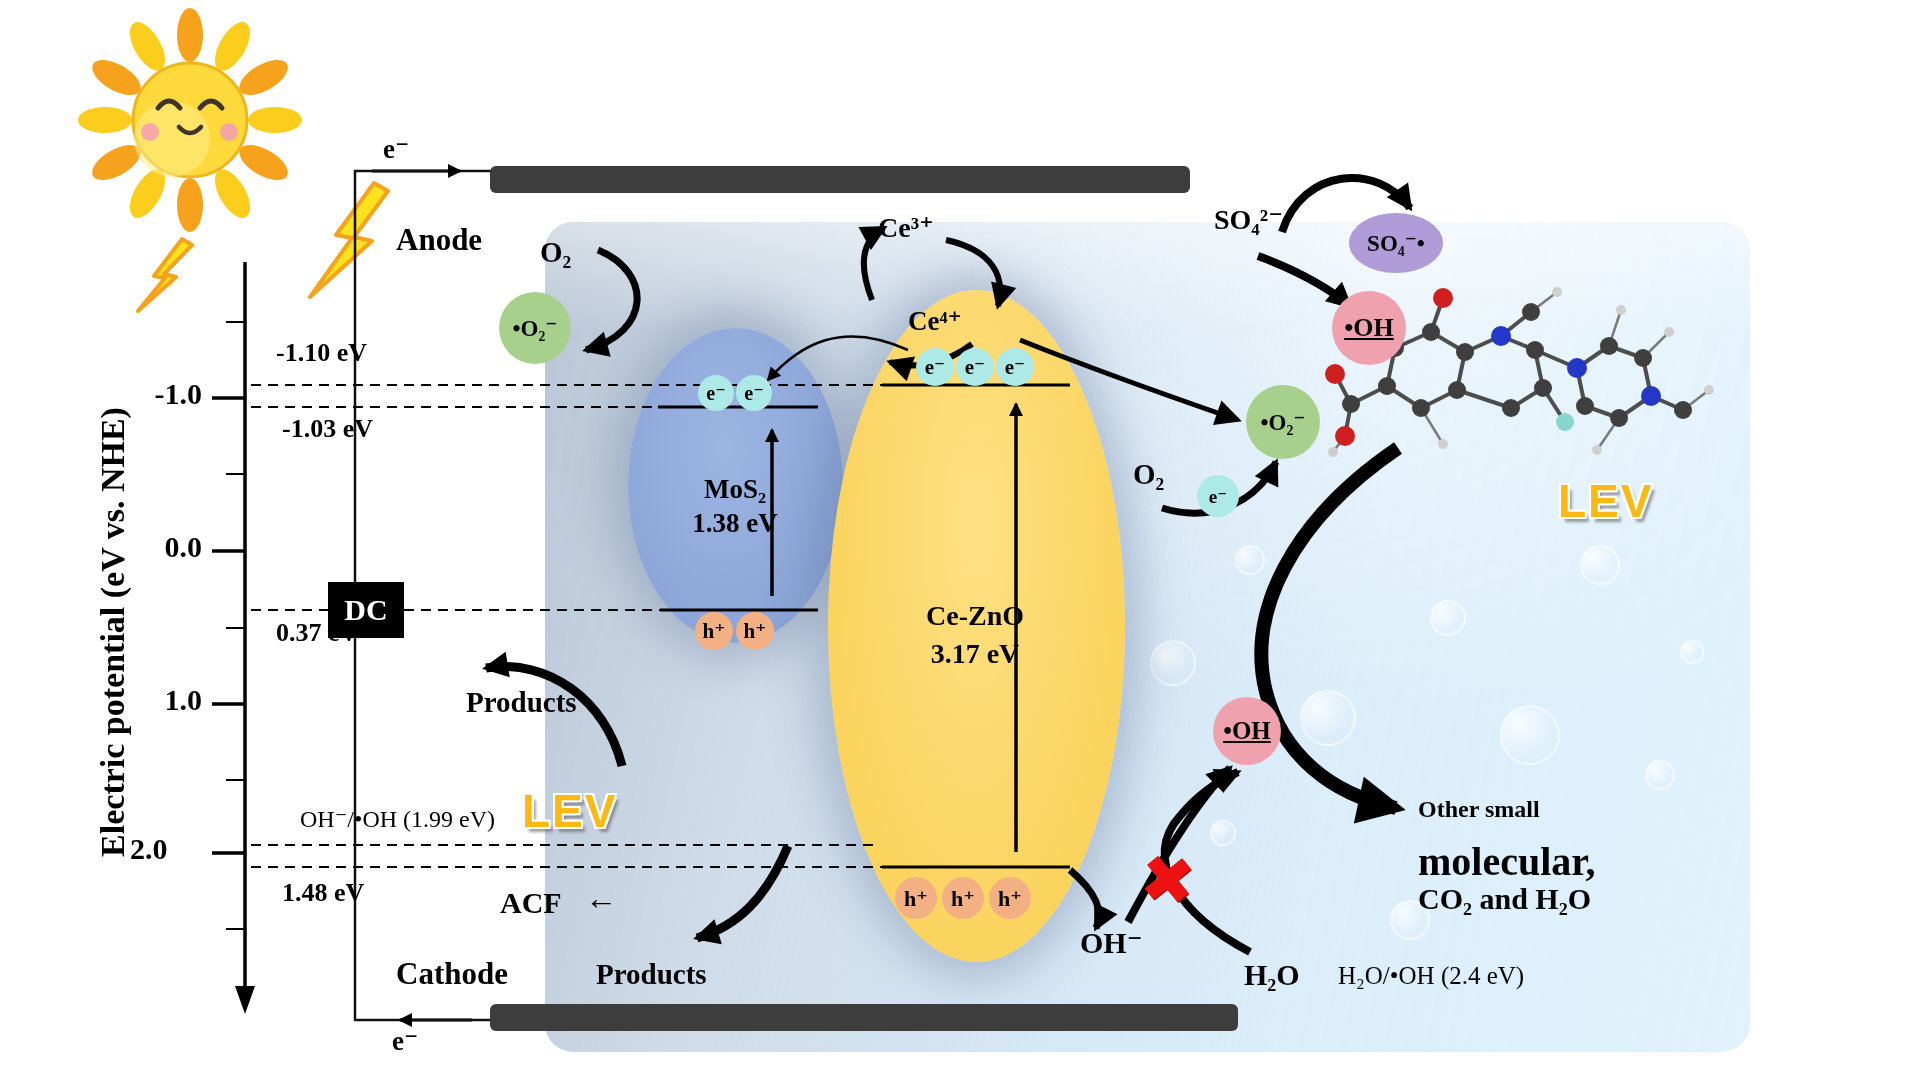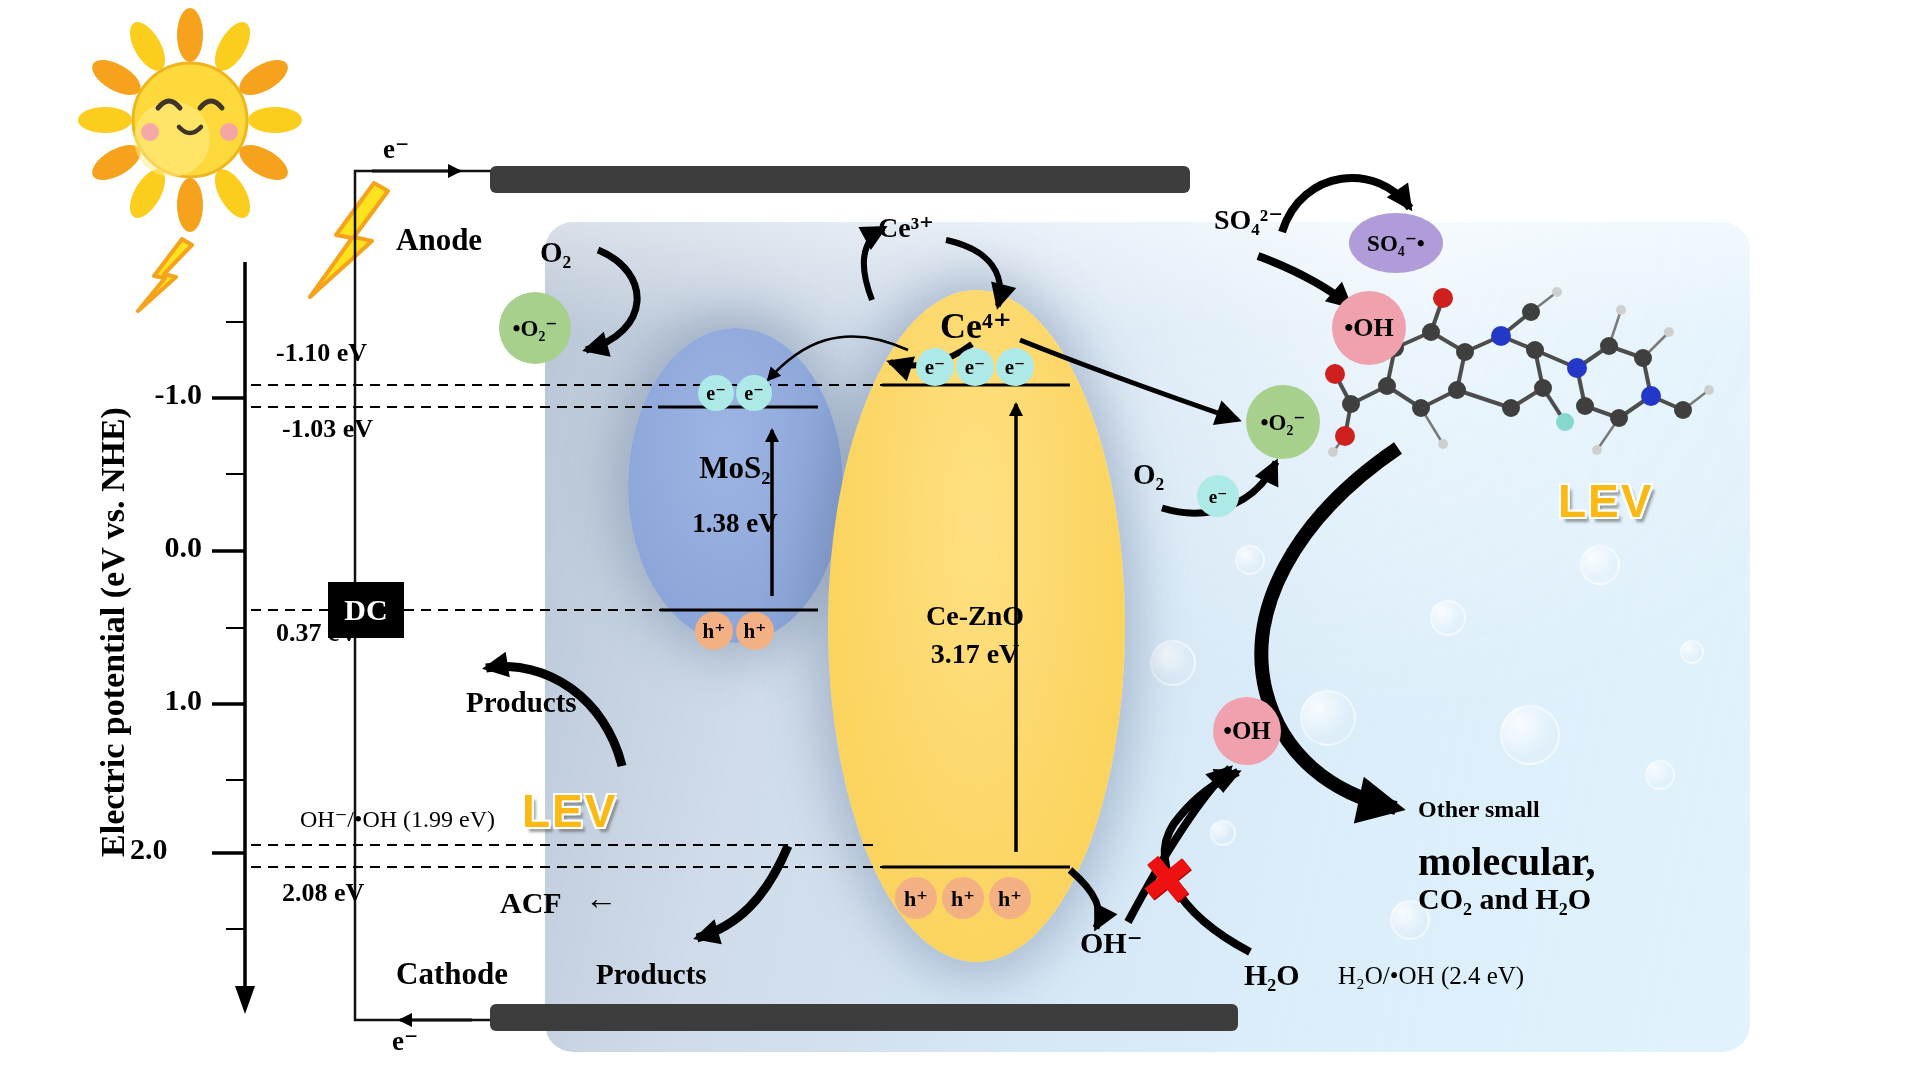--- a/index.html
+++ b/index.html
@@ -39,21 +39,21 @@
   .lbl { position:absolute; white-space:nowrap; z-index:5; line-height:1.15; }
   .b { font-weight:bold; }
   .center { text-align:center; }
 
   
   .circle { position:absolute; border-radius:50%; display:flex; align-items:center;
     justify-content:center; font-weight:bold; z-index:4; }
   .electron { background:var(--electron); }
   .hole     { background:var(--hole); }
   .rad-green{ background:var(--superoxide);text-align:center; }
-  .rad-pink { background:var(--hydroxyl); }
+  .rad-pink { background:var(--hydroxyl);text-decoration:underline; }
   .rad-purp { background:var(--sulfradical); }
 
   :root{
     --electron:#ade9e6; --hole:#f3b183; --superoxide:#a8d08d;
     --hydroxyl:#efa2ae; --sulfradical:#b09cd8;
   }
 
   #dc-box { position:absolute; left:328px; top:582px; width:76px; height:56px;
     background:#000; color:#fff; display:flex; align-items:center; justify-content:center;
     font-size:30px; font-weight:bold; z-index:6; }
@@ -263,54 +263,54 @@
 
   <div class="lbl b" style="left:130px;top:377px;width:72px;text-align:right;font-size:30px">-1.0</div>
   <div class="lbl b" style="left:130px;top:530px;width:72px;text-align:right;font-size:30px">0.0</div>
   <div class="lbl b" style="left:130px;top:683px;width:72px;text-align:right;font-size:30px">1.0</div>
   <div class="lbl b" style="left:130px;top:832px;width:72px;font-size:30px">2.0</div>
 
   <div class="lbl b" style="left:276px;top:338px;font-size:26px">-1.10 eV</div>
   <div class="lbl b" style="left:282px;top:414px;font-size:26px">-1.03 eV</div>
   <div class="lbl b" style="left:276px;top:618px;font-size:26px">0.37 eV</div>
   <div class="lbl" style="left:300px;top:806px;font-size:24px">OH⁻/•OH (1.99 eV)</div>
-  <div class="lbl b" style="left:282px;top:878px;font-size:26px">2.08 eV</div>
+  <div class="lbl b" style="left:282px;top:878px;font-size:26px">1.48 eV</div>
 
   <div id="dc-box">
     <span>DC</span>
   </div>
 
   <div class="lbl b" style="left:383px;top:134px;font-size:27px">e⁻</div>
   <div class="lbl b" style="left:392px;top:1026px;font-size:27px">e⁻</div>
   <div class="lbl b" style="left:396px;top:222px;font-size:31px">Anode</div>
   <div class="lbl b" style="left:396px;top:956px;font-size:31px">Cathode</div>
   <div class="lbl b" style="left:500px;top:886px;font-size:30px">ACF</div>
   <div class="lbl" style="left:585px;top:880px;font-size:32px">←</div>
 
   <div class="lbl b" style="left:540px;top:236px;font-size:29px">O₂</div>
   <div class="circle rad-green" style="left:499px;top:292px;width:72px;height:72px;font-size:23px">•O₂⁻</div>
 
-  <div class="lbl b center" style="left:650px;top:450px;width:170px;font-size:31px">MoS₂</div>
+  <div class="lbl b center" style="left:650px;top:474px;width:170px;font-size:27px">MoS₂</div>
   <div class="lbl b center" style="left:650px;top:508px;width:170px;font-size:27px">1.38 eV</div>
   <div class="circle electron" style="left:698px;top:375px;width:36px;height:36px;font-size:20px">e⁻</div>
   <div class="circle electron" style="left:736px;top:375px;width:36px;height:36px;font-size:20px">e⁻</div>
   <div class="circle hole" style="left:695px;top:612px;width:38px;height:38px;font-size:21px">h⁺</div>
   <div class="circle hole" style="left:736px;top:612px;width:38px;height:38px;font-size:21px">h⁺</div>
 
   <div class="lbl b center" style="left:885px;top:600px;width:180px;font-size:28px">Ce-ZnO</div>
   <div class="lbl b center" style="left:885px;top:638px;width:180px;font-size:28px">3.17 eV</div>
   <div class="circle electron" style="left:916px;top:348px;width:38px;height:38px;font-size:21px">e⁻</div>
   <div class="circle electron" style="left:956px;top:348px;width:38px;height:38px;font-size:21px">e⁻</div>
   <div class="circle electron" style="left:996px;top:348px;width:38px;height:38px;font-size:21px">e⁻</div>
   <div class="circle hole" style="left:895px;top:877px;width:42px;height:42px;font-size:22px">h⁺</div>
   <div class="circle hole" style="left:942px;top:877px;width:42px;height:42px;font-size:22px">h⁺</div>
   <div class="circle hole" style="left:989px;top:877px;width:42px;height:42px;font-size:22px">h⁺</div>
 
   <div class="lbl b" style="left:878px;top:212px;font-size:28px">Ce³⁺</div>
-  <div class="lbl b" style="left:940px;top:306px;font-size:36px">Ce⁴⁺</div>
+  <div class="lbl b" style="left:908px;top:306px;font-size:27px">Ce⁴⁺</div>
   <div class="lbl b" style="left:1214px;top:204px;font-size:28px">SO₄²⁻</div>
   <div class="circle rad-purp" style="left:1349px;top:213px;width:94px;height:60px;font-size:23px">SO₄⁻•</div>
   <div class="circle rad-pink" style="left:1332px;top:291px;width:74px;height:74px;font-size:26px">•OH</div>
   <div class="circle rad-green" style="left:1246px;top:385px;width:74px;height:74px;font-size:23px">•O₂⁻</div>
   <div class="lbl b" style="left:1133px;top:458px;font-size:29px">O₂</div>
   <div class="circle electron" style="left:1197px;top:475px;width:42px;height:42px;font-size:19px">e⁻</div>
   <div class="circle rad-pink" style="left:1213px;top:697px;width:68px;height:68px;font-size:25px">•OH</div>
 
   <div class="lbl b" style="left:1080px;top:926px;font-size:30px">OH⁻</div>
   <div class="lbl b" style="left:1244px;top:958px;font-size:30px">H₂O</div>

